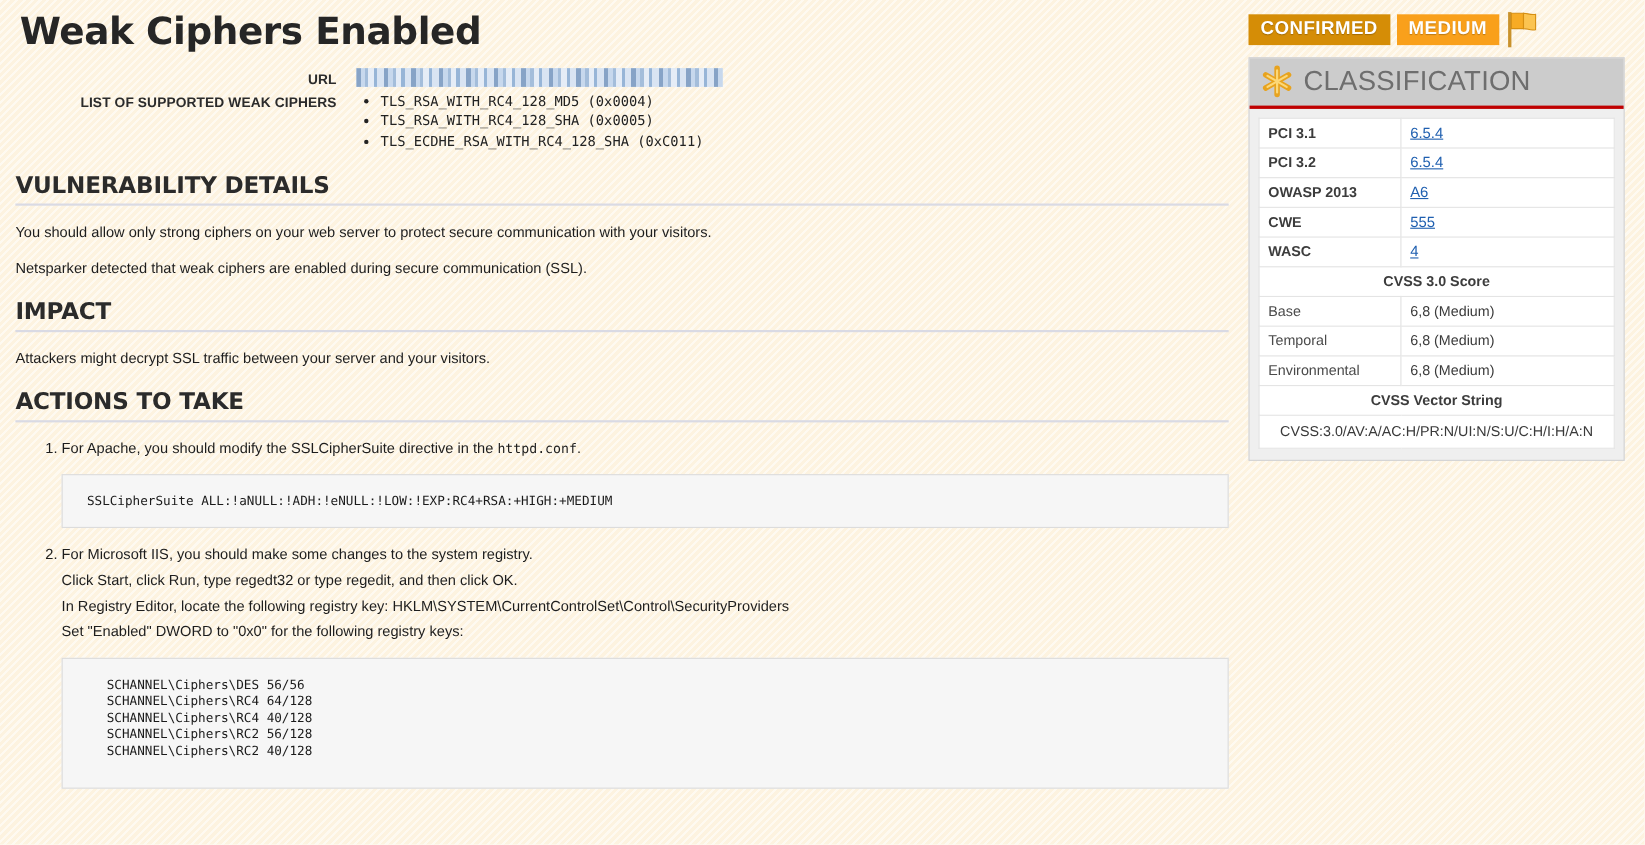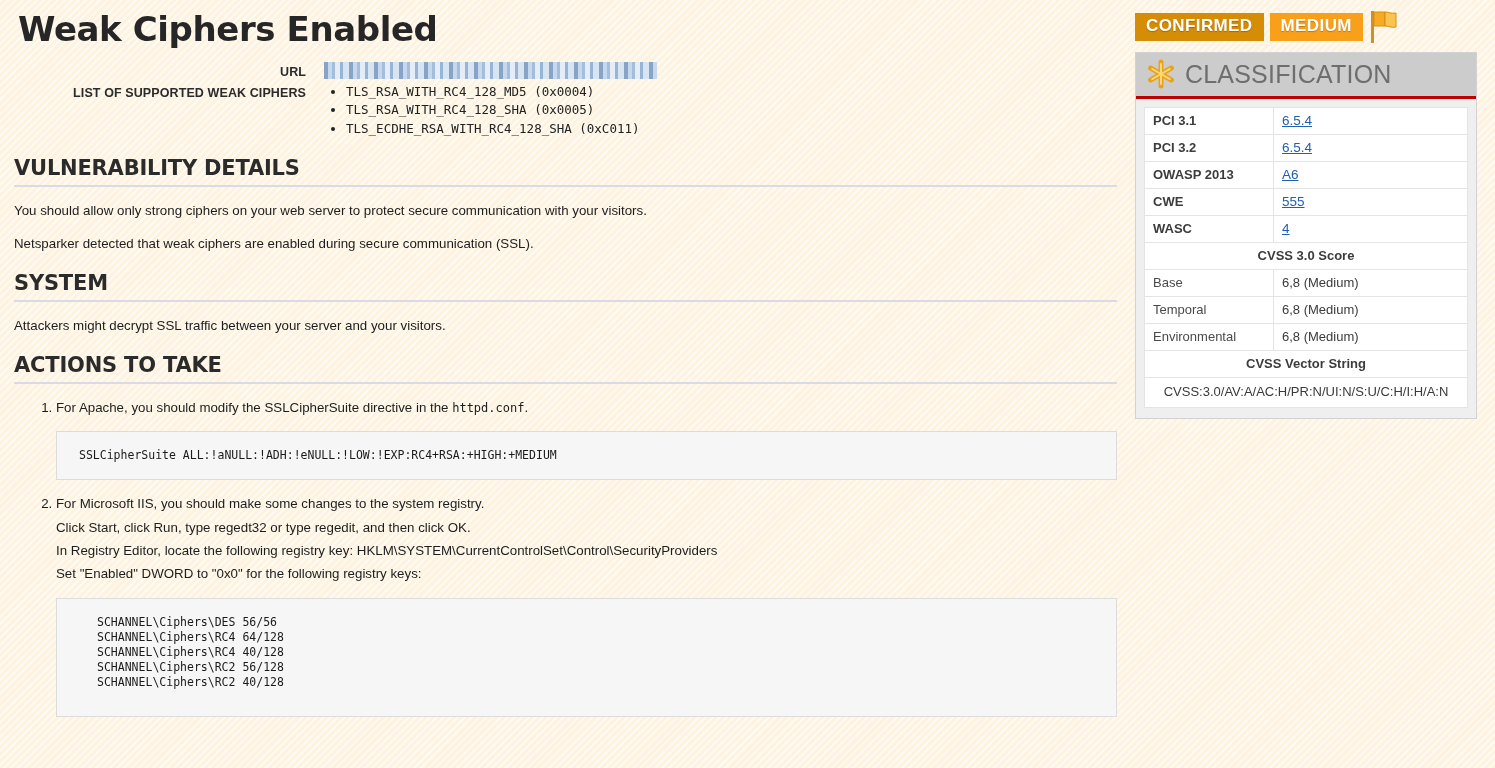--- a/index.html
+++ b/index.html
@@ -295,21 +295,21 @@
           <li>TLS_RSA_WITH_RC4_128_SHA (0x0005)</li>
           <li>TLS_ECDHE_RSA_WITH_RC4_128_SHA (0xC011)</li>
         </ul>
       </div>
     </div>
 
     <h2 class="section-heading">VULNERABILITY DETAILS</h2>
     <p class="body-text">You should allow only strong ciphers on your web server to protect secure communication with your visitors.</p>
     <p class="body-text">Netsparker detected that weak ciphers are enabled during secure communication (SSL).</p>
 
-    <h2 class="section-heading">SYSTEM</h2>
+    <h2 class="section-heading">IMPACT</h2>
     <p class="body-text">Attackers might decrypt SSL traffic between your server and your visitors.</p>
 
     <h2 class="section-heading">ACTIONS TO TAKE</h2>
 
     <ol class="actions">
       <li>
         <span>For Apache, you should modify the SSLCipherSuite directive in the </span><code class="inline-code">httpd.conf</code><span>.</span>
         <pre class="code-block">SSLCipherSuite ALL:!aNULL:!ADH:!eNULL:!LOW:!EXP:RC4+RSA:+HIGH:+MEDIUM</pre>
       </li>
 

